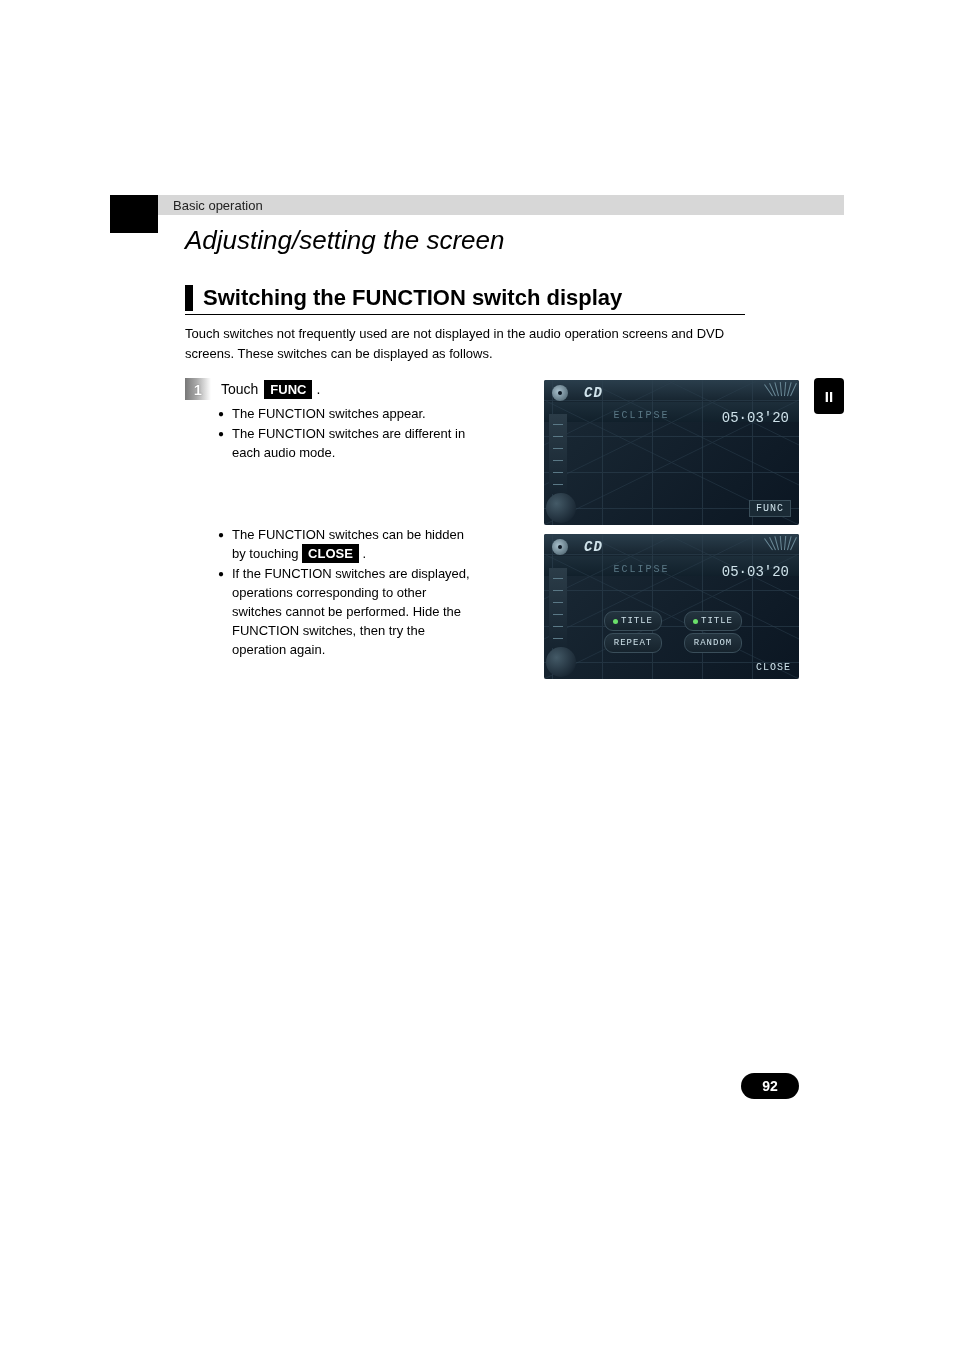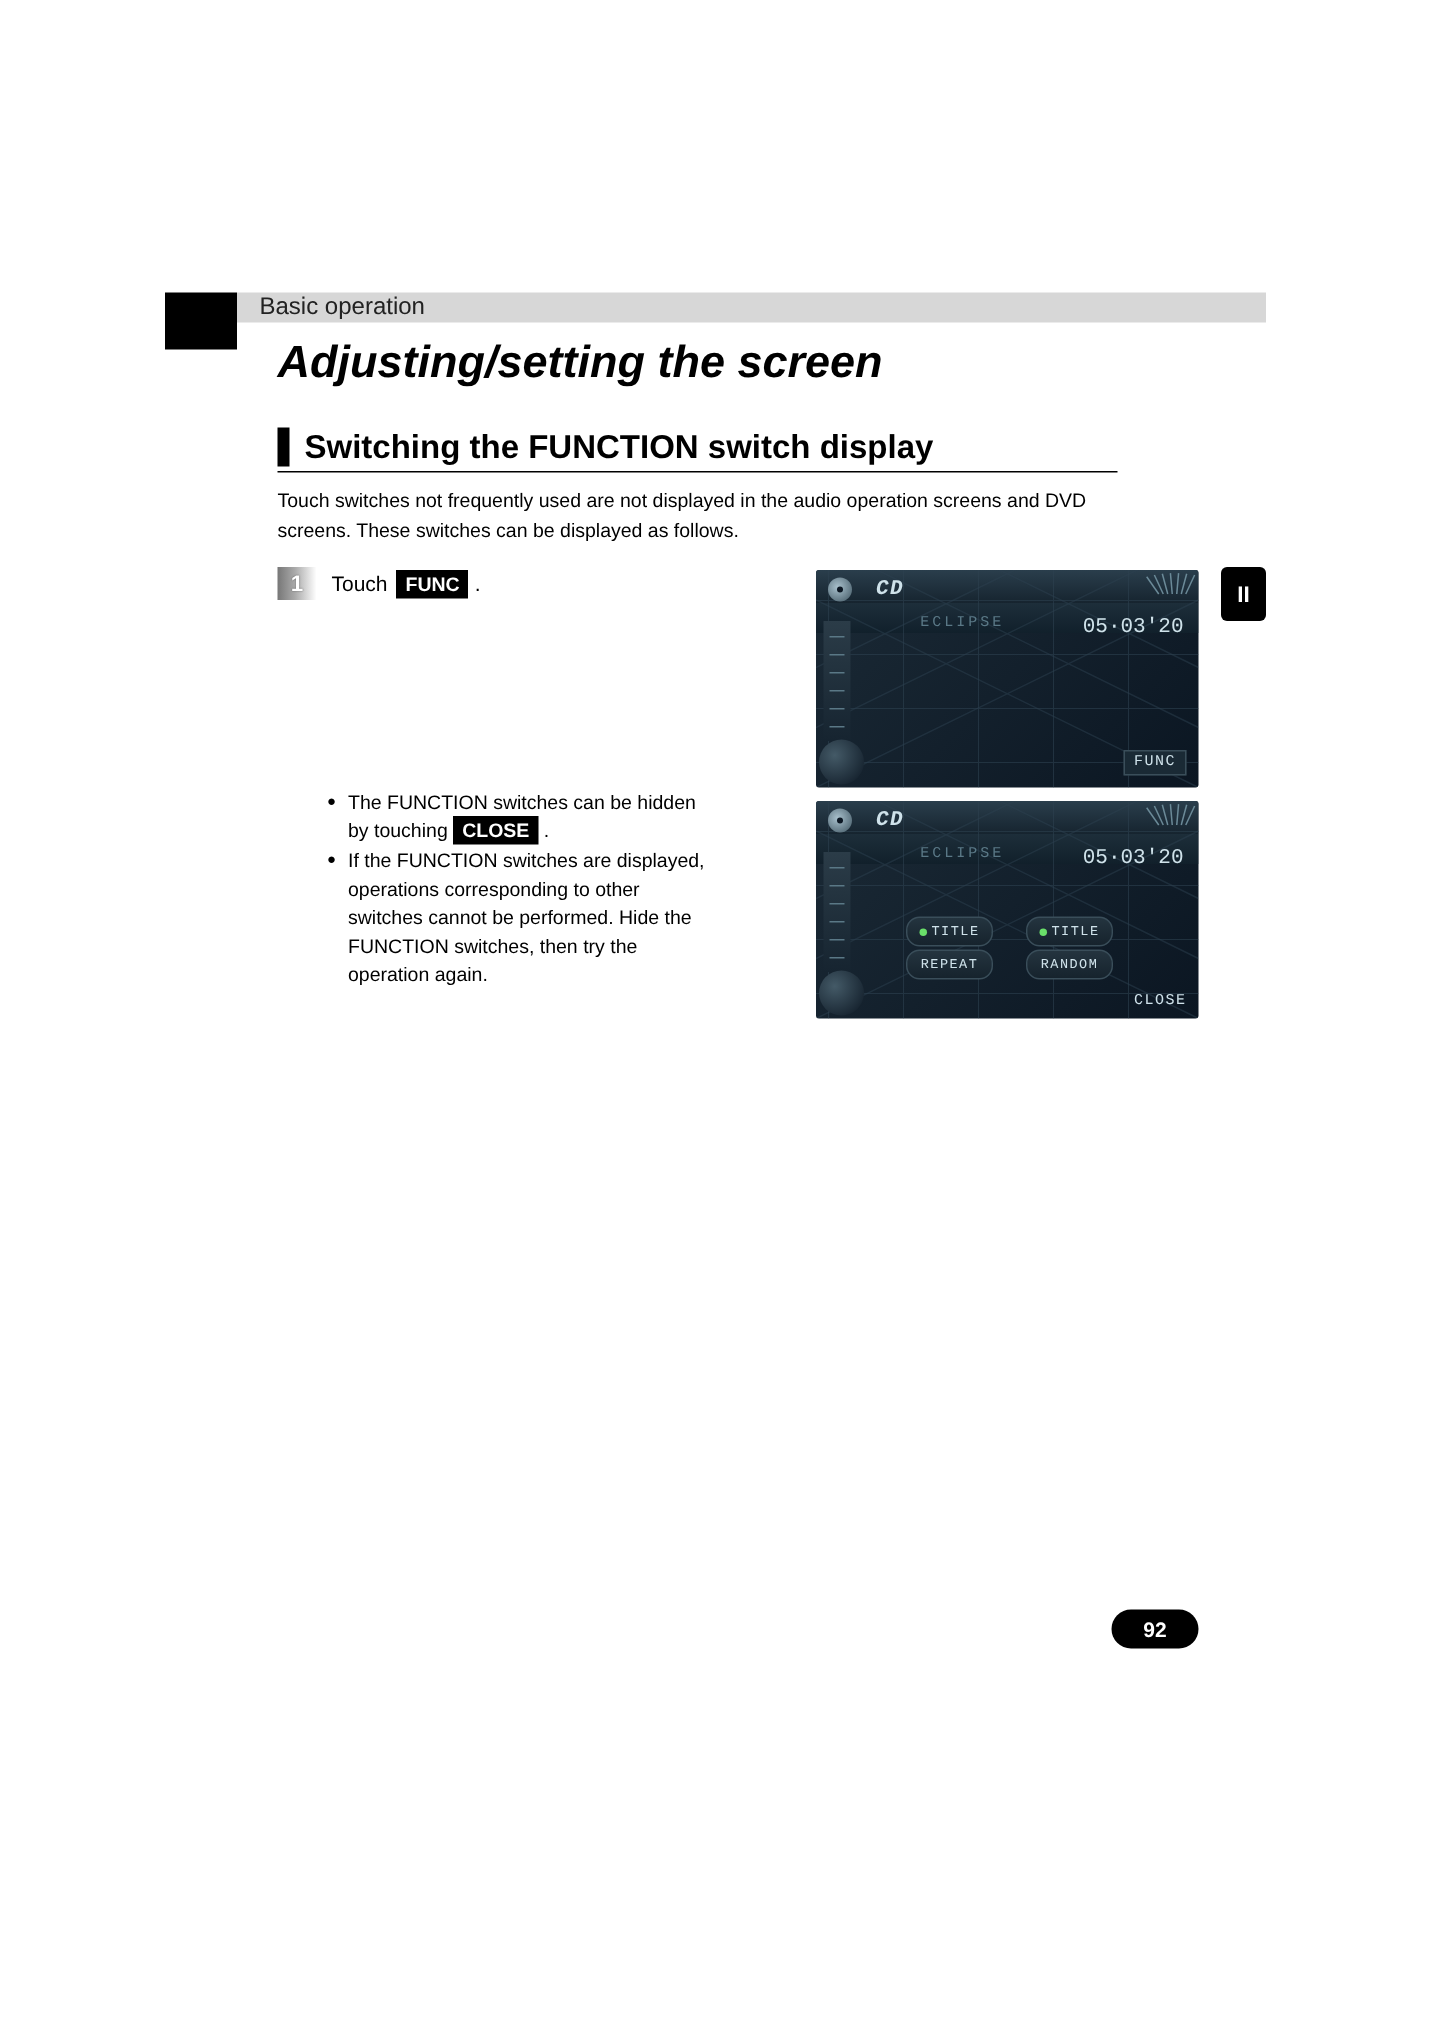--- a/index.html
+++ b/index.html
@@ -31,29 +31,29 @@
     top: 195px;
     right: 110px;
     height: 20px;
     background: #d7d7d7;
     display: flex;
     align-items: center;
     padding-left: 15px;
     box-sizing: border-box;
   }
   .header-strip span {
-    font-size: 16px;
+    font-size: 13px;
     color: #222;
   }
   .title {
     position: absolute;
     left: 185px;
     top: 225px;
-    font-size: 30px;
-    font-weight: bold;
+    font-size: 26px;
+    font-weight: normal;
     font-style: italic;
     color: #000;
   }
   .subtitle-row {
     position: absolute;
     left: 185px;
     top: 285px;
     display: flex;
     align-items: center;
   }
@@ -393,20 +393,24 @@
 
   <div class="step-row">
     <div class="step-badge">
       <span>1</span>
     </div>
     <span class="touch-word">Touch </span>
     <span class="black-label">FUNC</span>
     <span class="period"> .</span>
   </div>
 
+  <ul class="bullet-list list1">
+    <li>The FUNCTION switches appear.</li>
+    <li>The FUNCTION switches are different in each audio mode.</li>
+  </ul>
 
   <ul class="bullet-list list2">
     <li>
       <span class="inline-flow">The FUNCTION switches can be hidden by touching </span>
       <span class="black-label">CLOSE</span>
       <span class="inline-flow"> .</span>
     </li>
     <li>If the FUNCTION switches are displayed, operations corresponding to other switches cannot be performed. Hide the FUNCTION switches, then try the operation again.</li>
   </ul>
 

